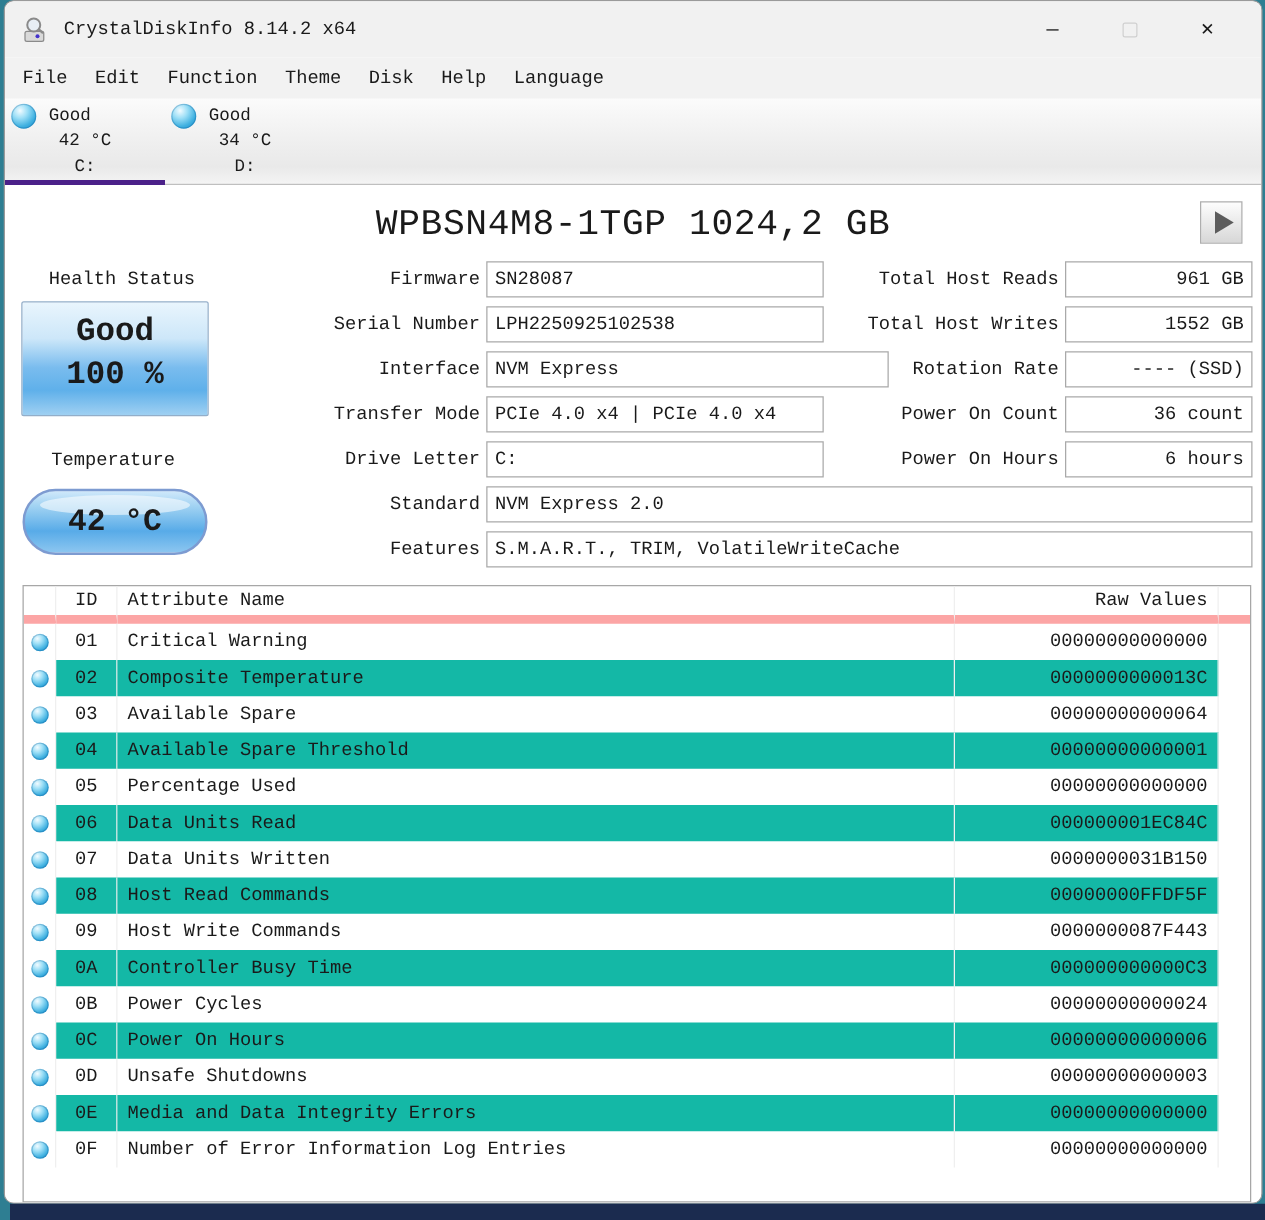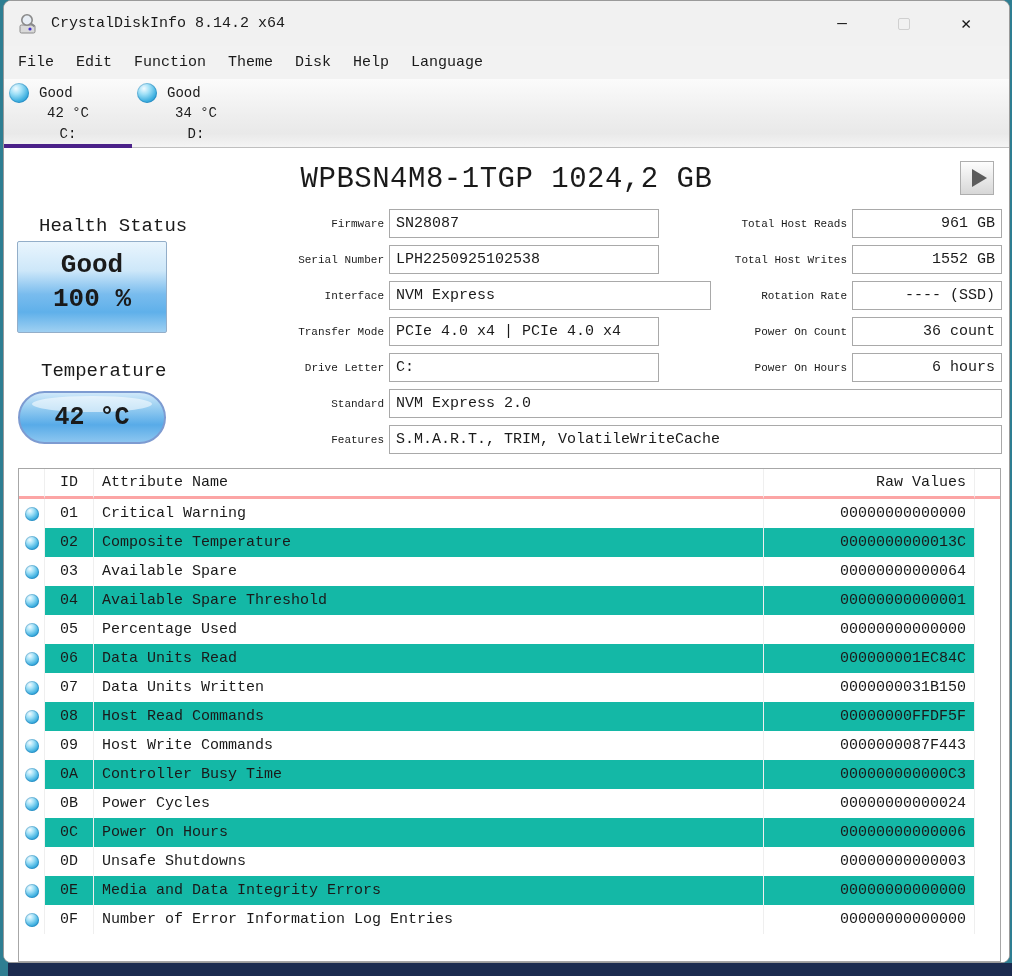--- a/index.html
+++ b/index.html
@@ -48,21 +48,21 @@
   }
   
   .content { flex:1; position:relative; background:#fff; }
   .drive-title { position:absolute; left:0; right:0; top:15px; text-align:center; font-size:29px; letter-spacing:.5px; }
   .play-btn {
     position:absolute; right:15px; top:13px; width:34px; height:34px;
     background:linear-gradient(180deg,#fdfdfd,#d7d7d7); border:1px solid #aeaeae;
     display:flex; align-items:center; justify-content:center;
   }
   .play-tri { width:0; height:0; border-left:15px solid #5c5c5c; border-top:9px solid transparent; border-bottom:9px solid transparent; margin-left:4px; }
-  .section-label { position:absolute; font-size:19px; }
+  .section-label { position:absolute; font-size:15px; }
   .health-label { left:35px; top:67px; }
   .health-box {
     position:absolute; left:13px; top:93px; width:150px; height:92px;
     border:1px solid #93aec9; border-radius:2px; text-align:center;
     background: linear-gradient(180deg,#e9f5fd 0%, #cde7f9 32%, #79bcee 58%, #5fb0ea 78%, #9fd0f2 100%);
   }
   .health-status { font-size:26px; font-weight:bold; margin-top:8px; }
   .health-percent { font-size:26px; font-weight:bold; margin-top:4px; }
   .temp-label { left:37px; top:212px; }
   .temp-pill {
@@ -71,39 +71,39 @@
     font-size:25px; font-weight:bold; position:absolute;
     background: linear-gradient(180deg,#cfe8fa 0%, #a0d2f2 25%, #58abe8 65%, #8cc6f0 100%);
     overflow:hidden;
   }
   .temp-pill::before {
     content:""; position:absolute; left:12px; right:12px; top:3px; height:16px;
     border-radius:50%; background:rgba(255,255,255,.55);
   }
   .temp-value { position:relative; }
   
-  .field-label { position:absolute; font-size:11px; height:30px; line-height:30px; text-align:right; }
+  .field-label { position:absolute; font-size:15px; height:30px; line-height:30px; text-align:right; }
   .field-box {
     position:absolute; height:29px; line-height:27px; font-size:15px;
     border:1px solid #a9a9a9; background:#fff; padding:0 6px; white-space:nowrap; overflow:hidden;
   }
   .field-box.right { text-align:right; }
   
   .smart-table {
     position:absolute; left:14px; top:320px; width:983px; height:494px;
     border:1px solid #a7a7a7; background:#fff; font-size:15px; overflow:hidden;
   }
   .t-row { display:grid; grid-template-columns:26px 49px 670px 211px 1fr; height:29px; }
   .t-row.header { height:30px; }
   .t-cell { display:flex; align-items:center; border-right:1px solid #efefef; overflow:hidden; }
   .t-cell:last-child { border-right:none; }
   .t-cell.id { justify-content:center; }
   .t-cell.name { padding-left:8px; }
   .t-cell.raw { justify-content:flex-end; padding-right:8px; }
-  .t-row.header .t-cell { border-bottom:3px solid #fca5a5; }
+  .t-row.header .t-cell { border-bottom:7px solid #fca5a5; }
   .t-row.striped .t-cell.stripe { background:#14b8a6; }
   .t-orb {
     width:14px; height:14px; border-radius:50%; margin:0 auto;
     background: radial-gradient(circle at 35% 28%, #f2fbff 0%, #9fe0f7 30%, #3fb0e0 65%, #1787c8 100%);
     box-shadow: inset 0 0 0 1px rgba(0,80,140,.25);
   }
 </style>
 </head>
 <body>
 

